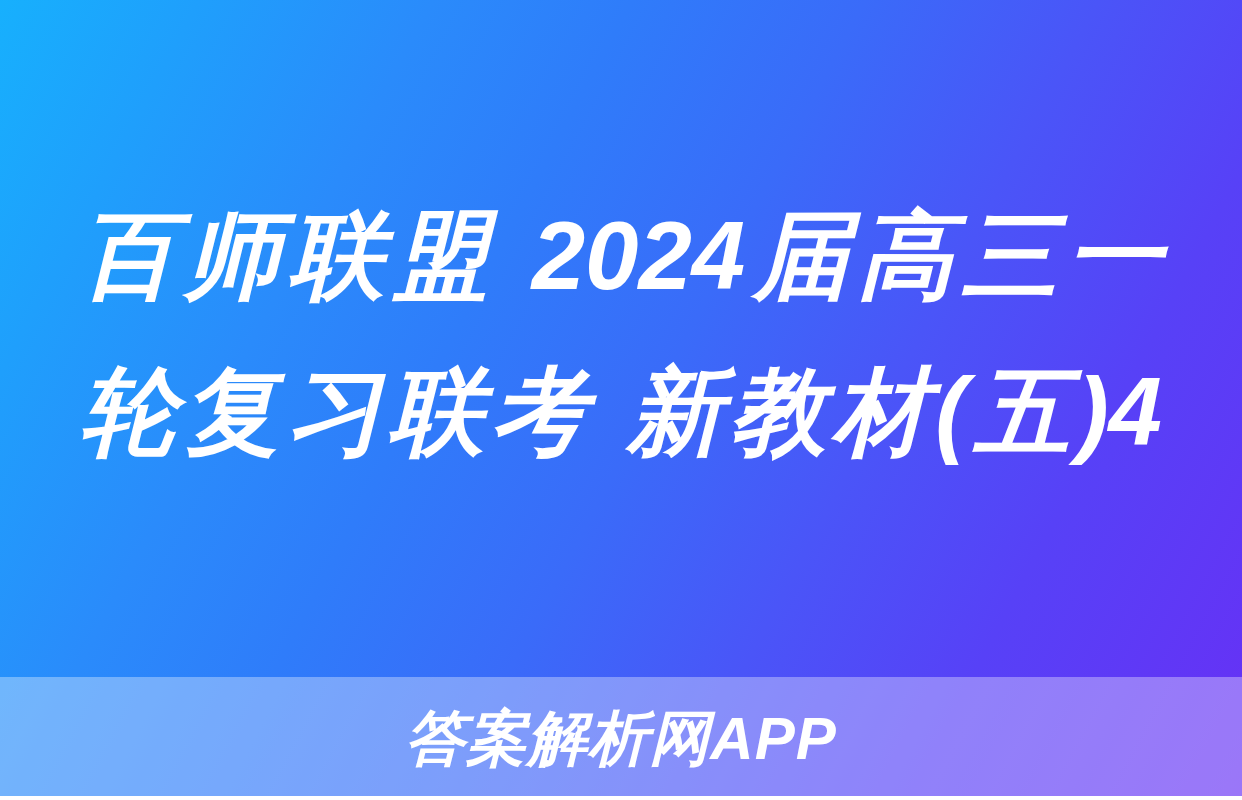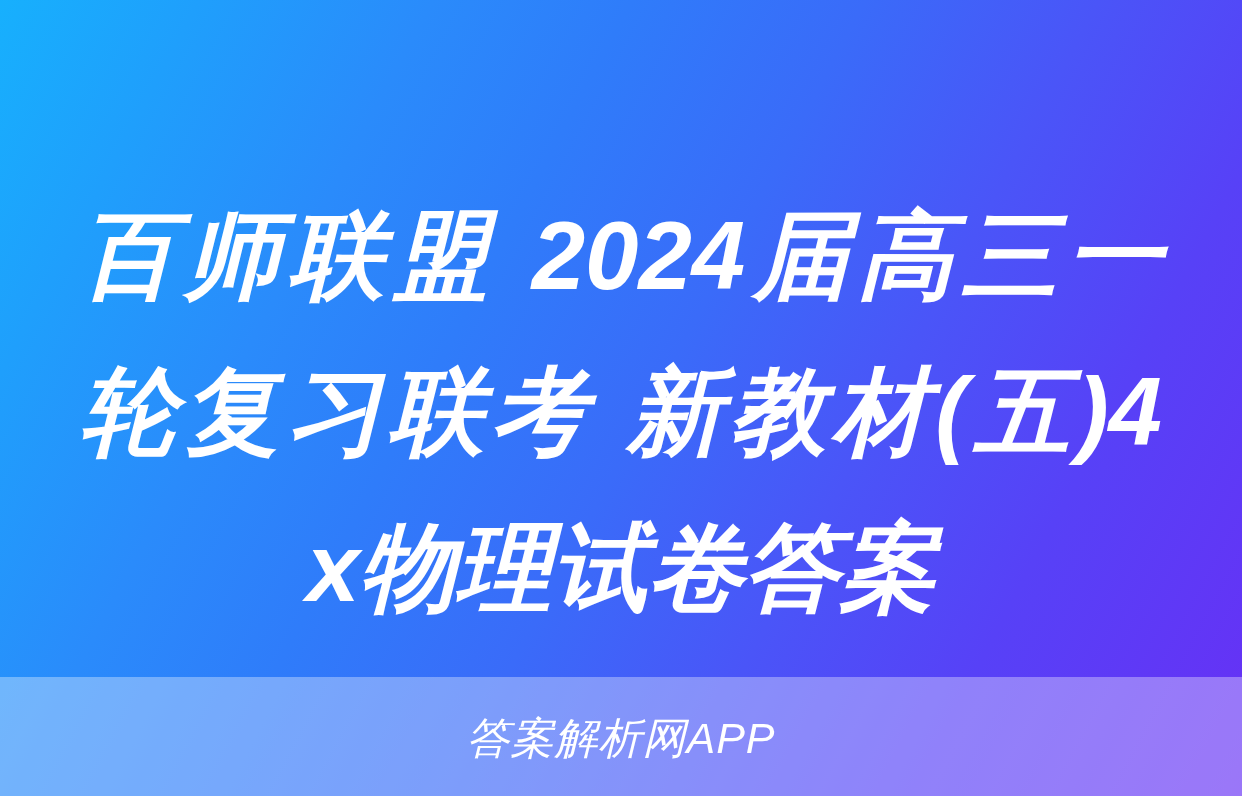--- a/index.html
+++ b/index.html
@@ -62,36 +62,35 @@
     top: 677px;
     height: 123px;
     background: rgba(255, 255, 255, 0.34);
     display: flex;
     align-items: center;
     justify-content: center;
   }
 
   #watermark-text {
     color: #ffffff;
-    font-size: 43px;
-    font-weight: 400;
+    font-size: 60px;
+    font-weight: 700;
     font-style: italic;
     letter-spacing: 1px;
     line-height: 1;
     white-space: nowrap;
   }
 </style>
 </head>
 <body>
 
 <div id="poster">
 
   <div id="title-block">
     <span class="title-line fill">百师联盟 2024届高三一</span>
     <span class="title-line fill">轮复习联考 新教材(五)4</span>
-    <span class="title-line">x物理试卷答案</span>
   </div>
 
   <div id="watermark-band">
     <span id="watermark-text">答案解析网APP</span>
   </div>
 
 </div>
 
 </body></html>

